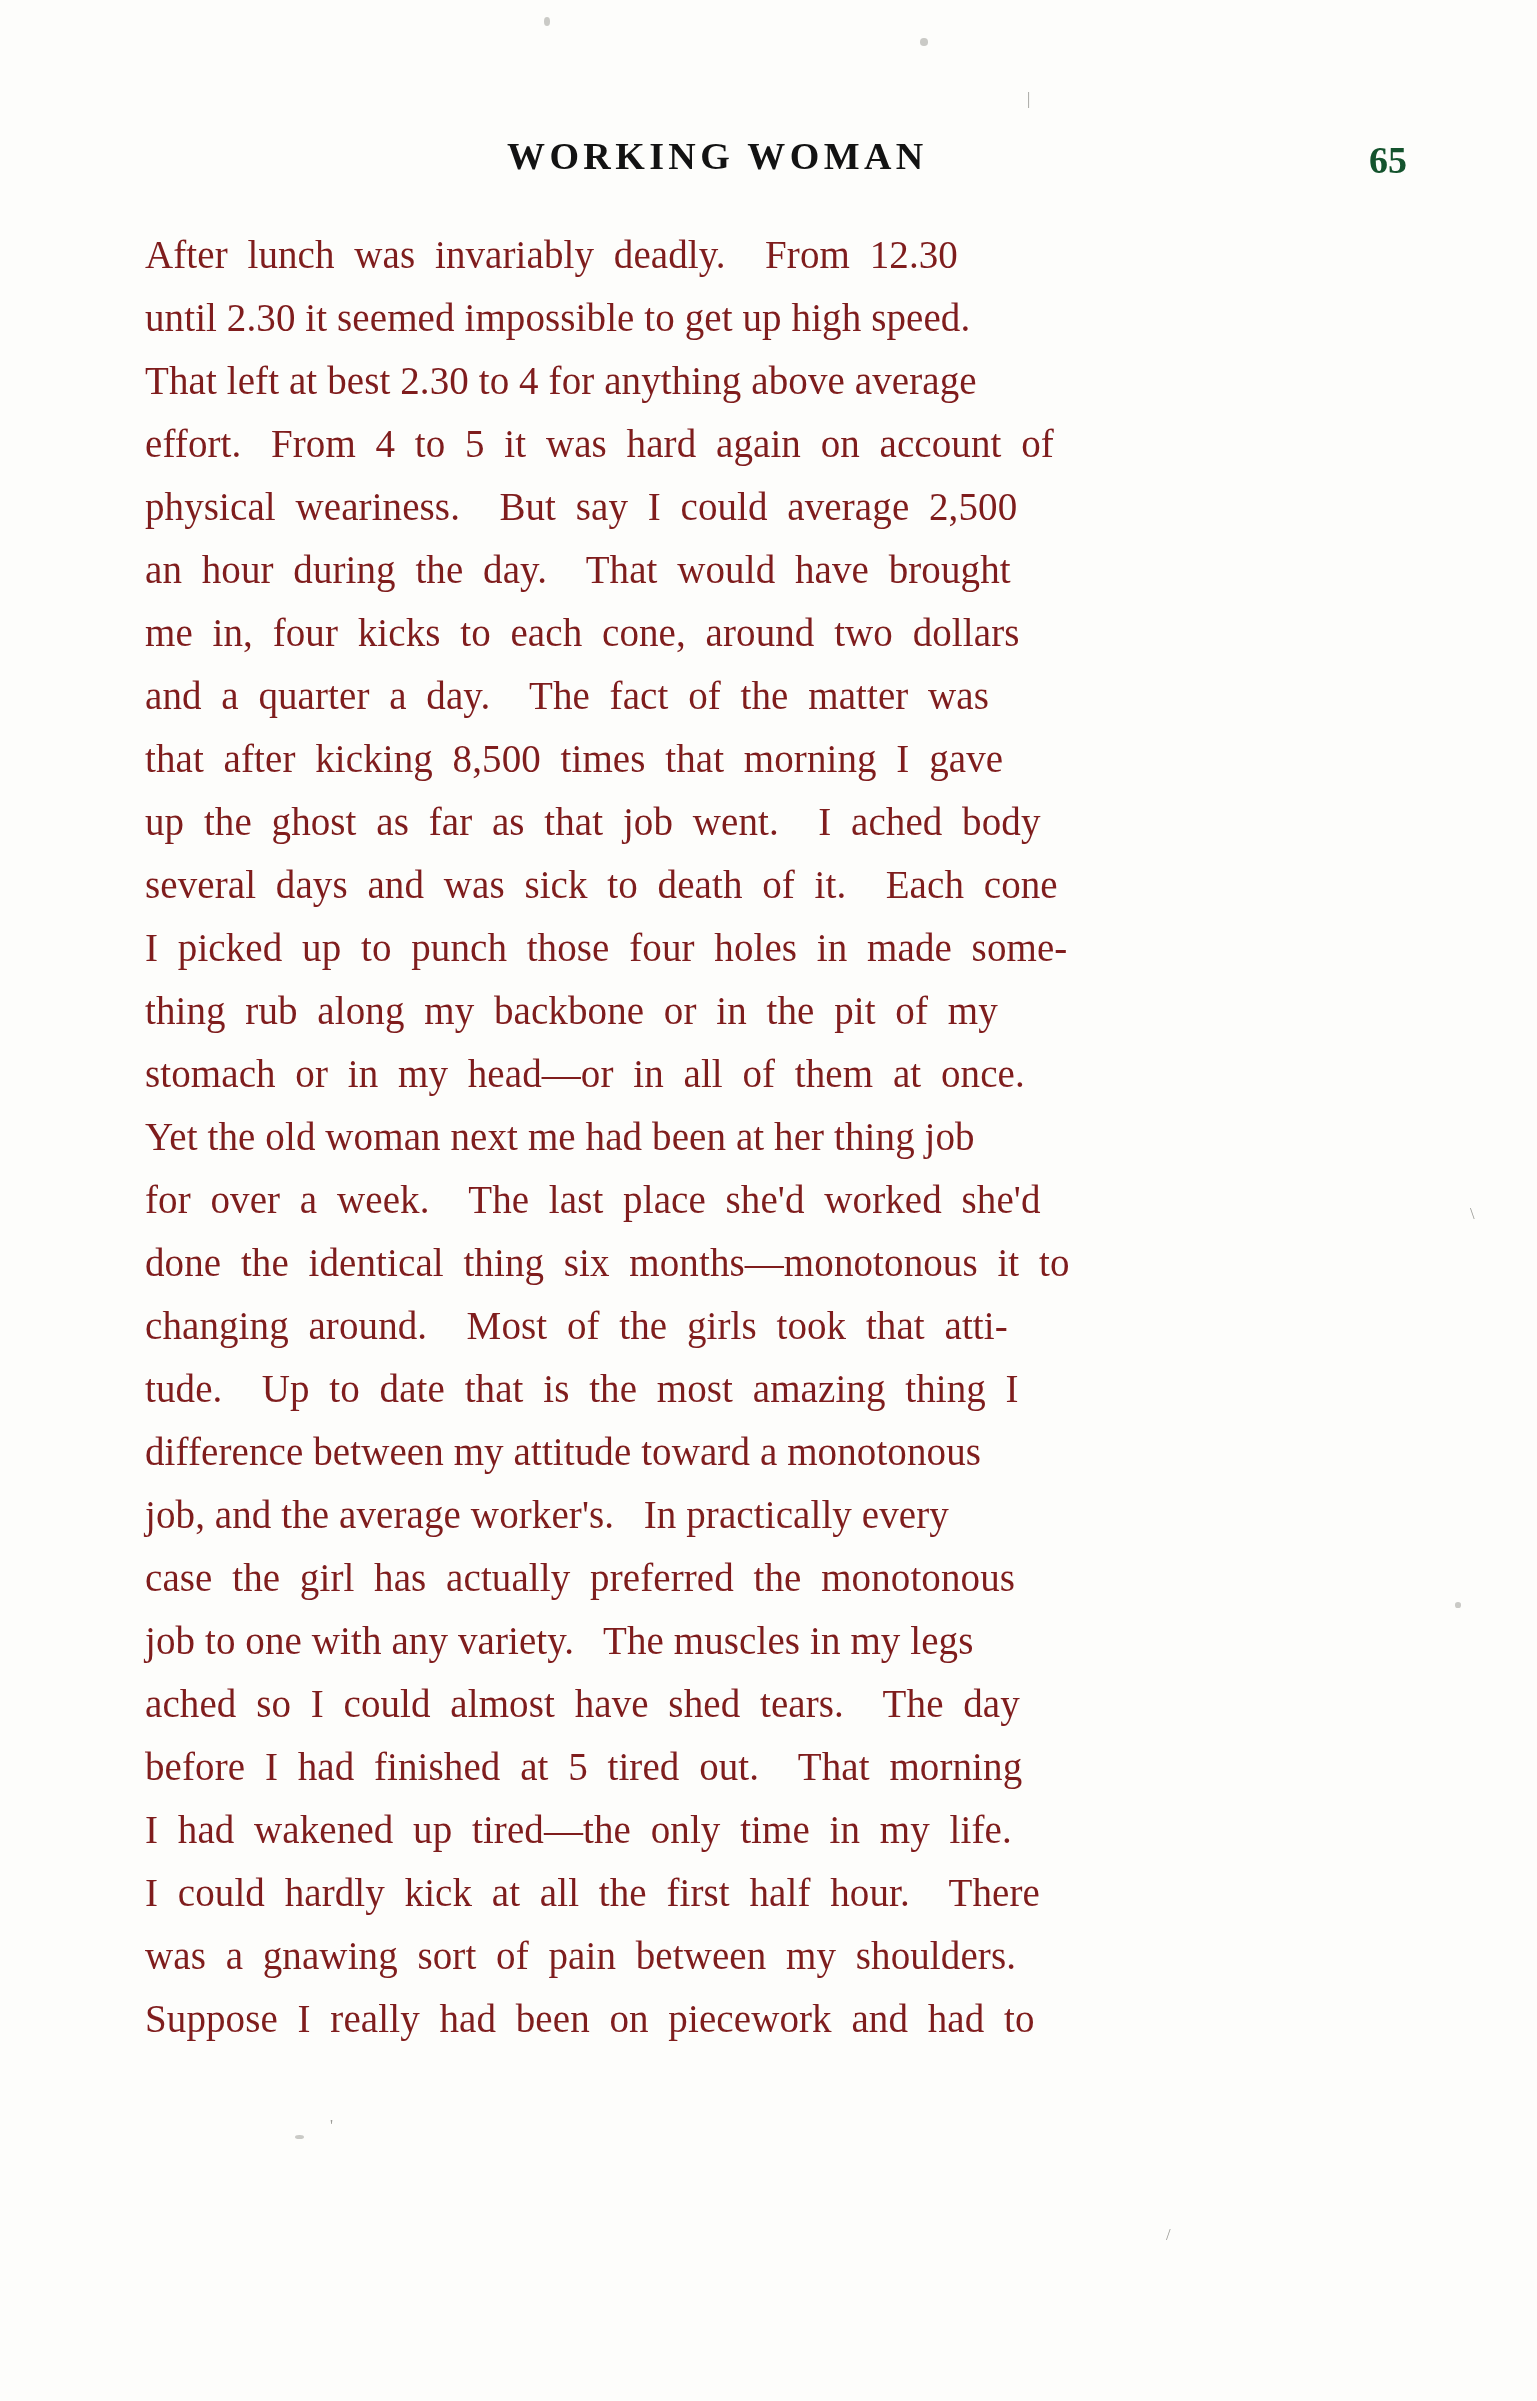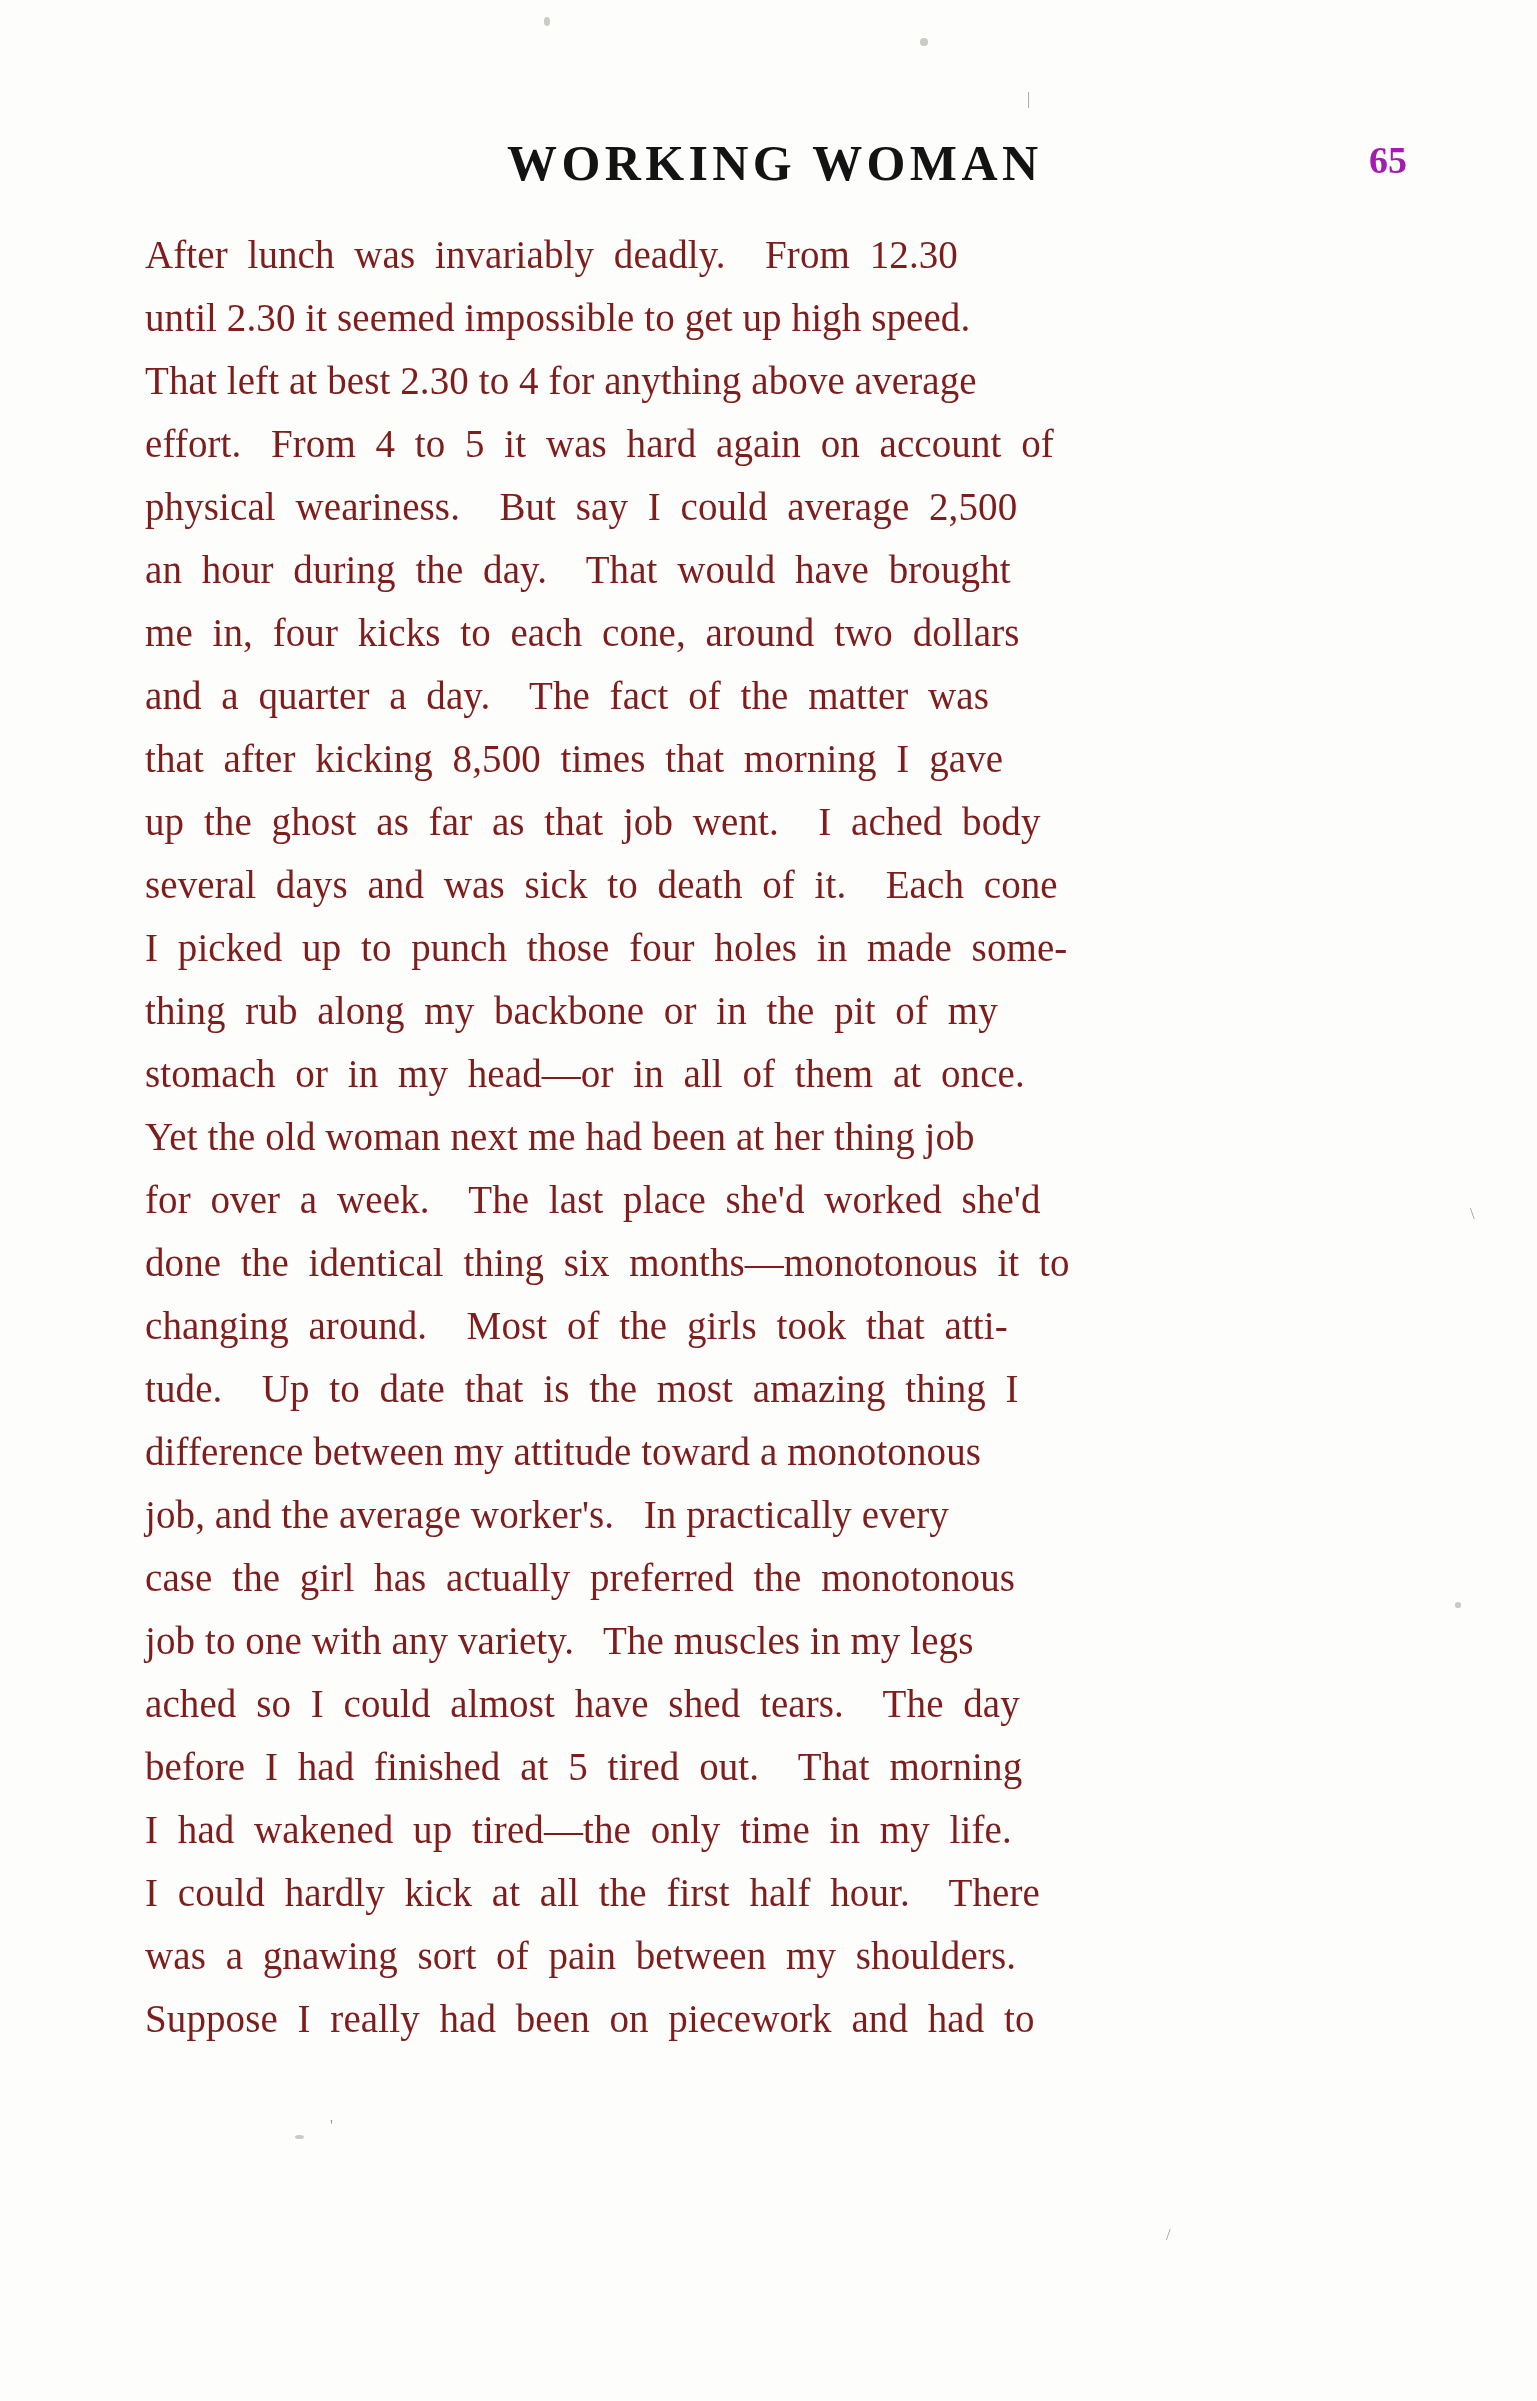--- a/index.html
+++ b/index.html
@@ -35,34 +35,34 @@
     top: 134px;
     left: 146px;
     width: 1261px;
     height: 57px;
   }
   .running-title {
     position: absolute;
     left: 361px;
     top: 0;
     font-family: "Liberation Serif", serif;
-    font-size: 50px;
+    font-size: 38px;
     font-weight: 700;
     letter-spacing: 4.4px;
     color: #131313;
     white-space: nowrap;
   }
   .folio {
     position: absolute;
     right: 0;
     top: 3.8px;
     font-family: "Liberation Serif", serif;
     font-size: 38px;
     font-weight: 700;
-    color: #a21caf;
+    color: #14532d;
   }
   .body-text {
     position: absolute;
     top: 223px;
     left: 145px;
     width: 1258px;
   }
   .line {
     display: block;
     font-family: "Liberation Serif", serif;

